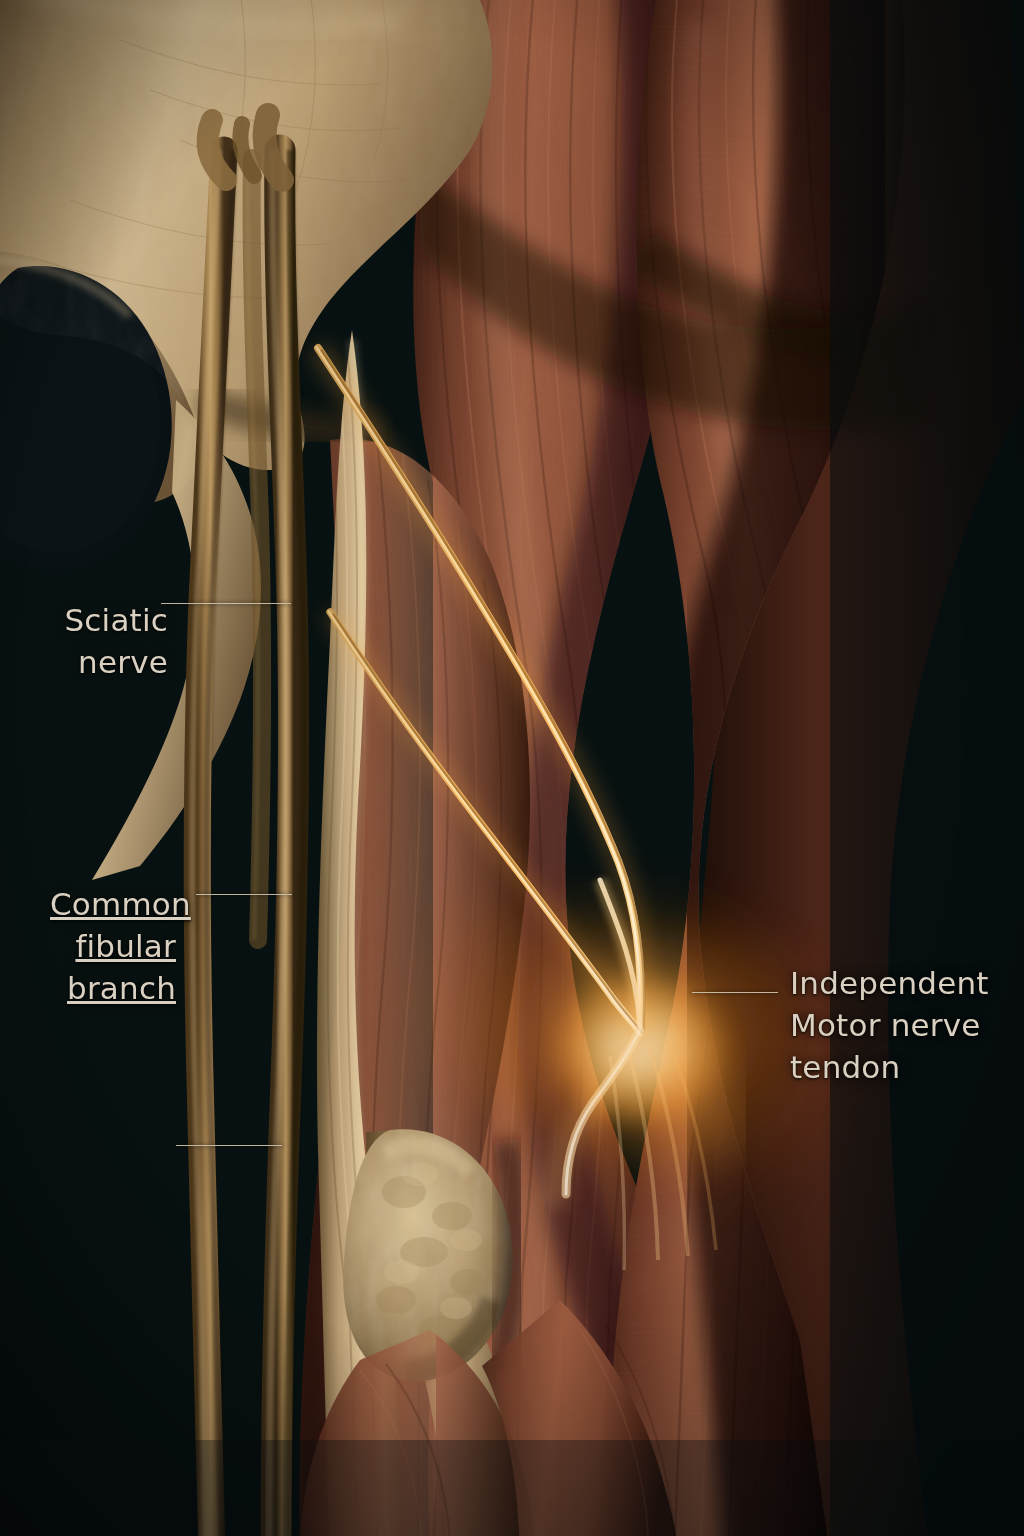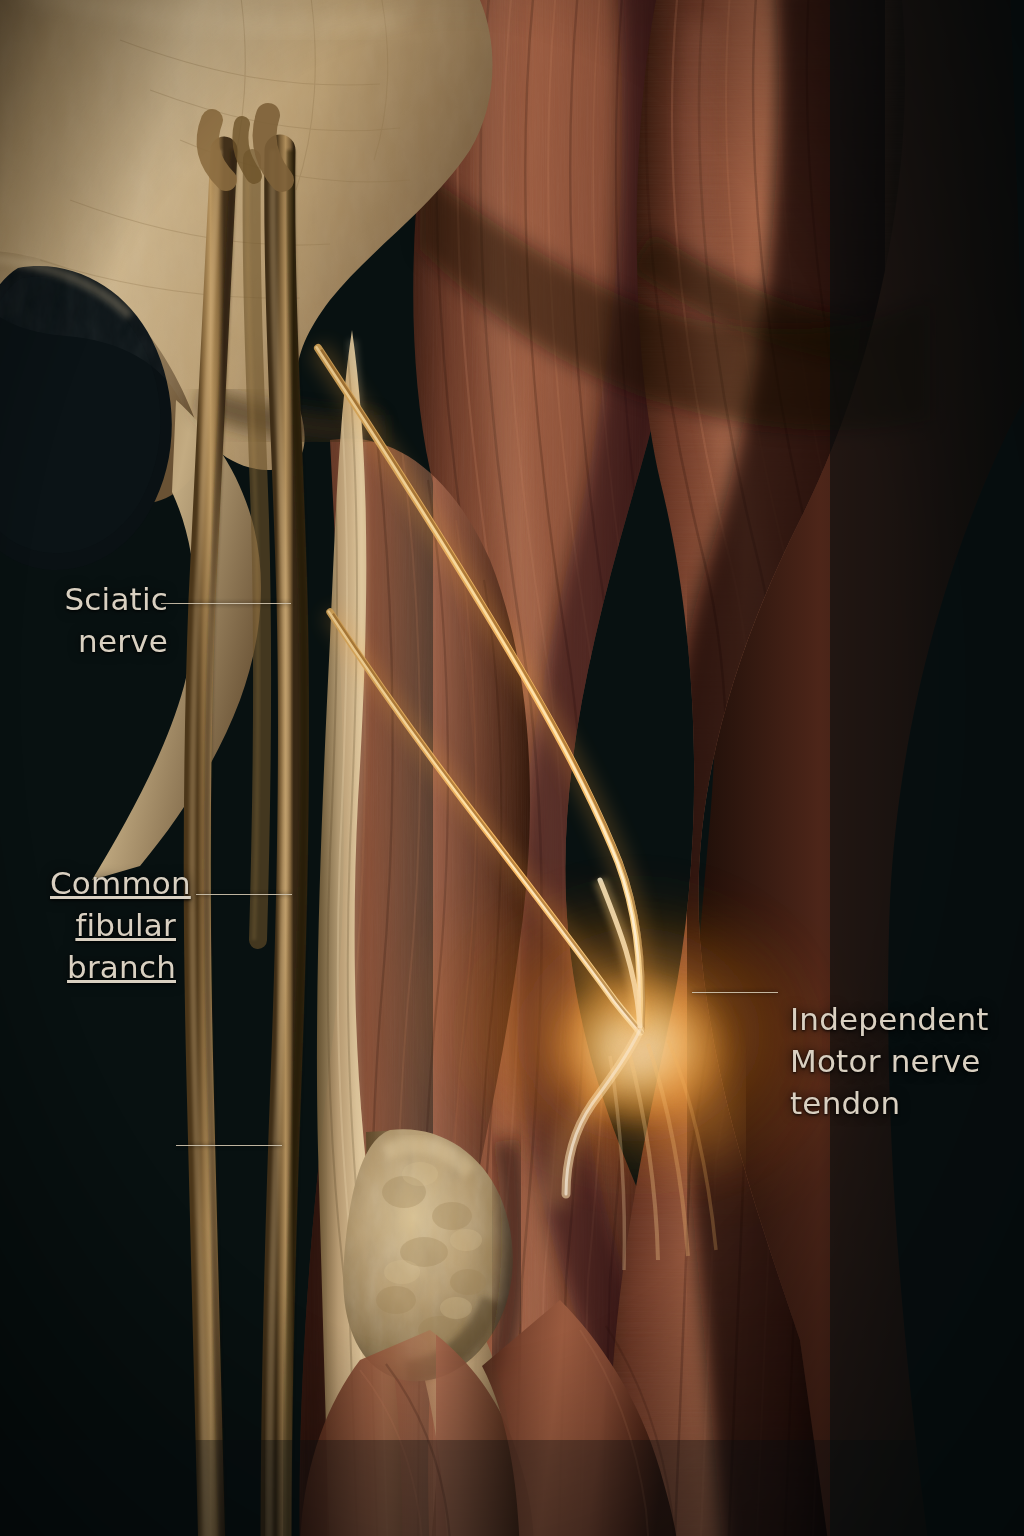--- a/index.html
+++ b/index.html
@@ -21,33 +21,33 @@
     color:#d9d0c1;
     font-family:"DejaVu Sans","Liberation Sans",sans-serif;
     font-size:31px;
     line-height:42px;
     font-weight:400;
     letter-spacing:.2px;
     white-space:pre-line;
     text-shadow:0 1px 3px rgba(0,0,0,.95), 0 0 12px rgba(0,0,0,.8);
   }
   .lbl.r { text-align:left; }
-  .lbl.l { text-align:right; }
+  .lbl.l { text-align:right;margin-top:21px; }
   .leader {
     position:absolute;
     height:0;
     border-top:1.5px solid #cfc3ad;
     box-shadow:0 0 4px rgba(0,0,0,.9);
     opacity:.92;
   }
   
   #lbl-sciatic  { left:58px;  top:578px;  width:110px; }
   #lbl-fibular  { left:50px;  top:862px;  width:126px;text-decoration:underline; }
   #lbl-tibial   { left:62px;  top:1122px; width:120px; }
-  #lbl-motor    { left:790px; top:962px;  width:210px;margin-top:36px; }
+  #lbl-motor    { left:790px; top:962px;  width:210px; }
 
   #ld-sciatic { left:161px; top:603px;  width:130px; }
   #ld-fibular { left:196px; top:894px;  width:96px;  }
   #ld-tibial  { left:176px; top:1145px; width:106px; }
   #ld-motor   { left:692px; top:992px;  width:86px;  }
 </style>
 </head>
 <body>
 
 <div id="stage">

